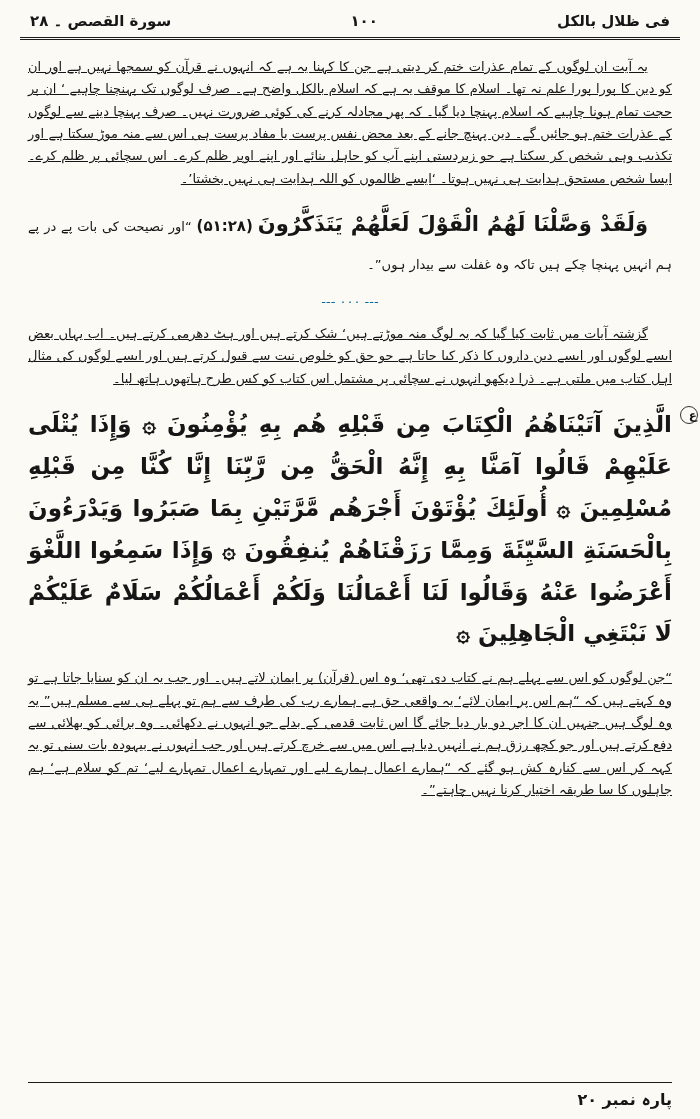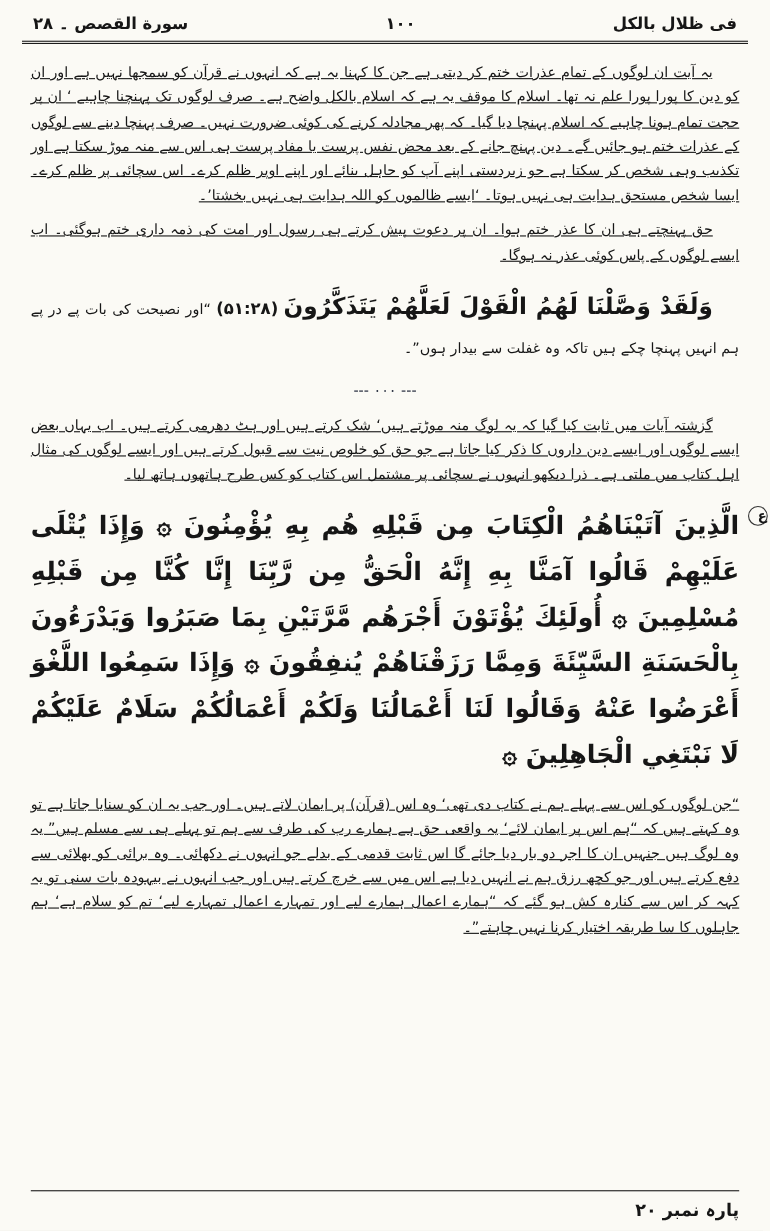--- a/index.html
+++ b/index.html
@@ -38,21 +38,21 @@
     font-size:13px; line-height:2.35;
     text-align:justify; text-align-last:right;
     margin:10px 0 4px 0;
     text-indent:24px;
   }
   .inline-verse .arabic { font-size:21px; font-weight:bold; }
   .inline-verse .ref    { font-size:15px; font-weight:bold; }
   
   .separator {
     text-align:center; font-size:13px; letter-spacing:3px;
-    margin:14px 0 14px 0; color:#0f172a;
+    margin:14px 0 14px 0; color:#0369a1;
   }
   
   .quran-block {
     position:relative;
     font-size:23px; font-weight:bold; line-height:1.82;
     text-align:justify; text-align-last:right;
     margin:14px 0 12px 0;
   }
   .margin-marker {
     position:absolute; right:-26px; top:2px;
@@ -78,21 +78,20 @@
     <span>فی ظلال بالکل</span>
     <span>۱۰۰</span>
     <span>سورة القصص ۔ ۲۸</span>
   </header>
   <div class="header-rule"></div>
 
   <main>
 
     <p class="para indent">یہ آیت ان لوگوں کے تمام عذرات ختم کر دیتی ہے جن کا کہنا یہ ہے کہ انہوں نے قرآن کو سمجھا نہیں ہے اور ان کو دین کا پورا پورا علم نہ تھا۔ اسلام کا موقف یہ ہے کہ اسلام بالکل واضح ہے۔ صرف لوگوں تک پہنچنا چاہیے ‘ ان پر حجت تمام ہونا چاہیے کہ اسلام پہنچا دیا گیا۔ کہ پھر مجادلہ کرنے کی کوئی ضرورت نہیں۔ صرف پہنچا دینے سے لوگوں کے عذرات ختم ہو جائیں گے۔ دین پہنچ جانے کے بعد محض نفس پرست یا مفاد پرست ہی اس سے منہ موڑ سکتا ہے اور تکذیب وہی شخص کر سکتا ہے جو زبردستی اپنے آپ کو جاہل بنائے اور اپنے اوپر ظلم کرے۔ اس سچائی پر ظلم کرے۔ ایسا شخص مستحق ہدایت ہی نہیں ہوتا۔ ‘ایسے ظالموں کو اللہ ہدایت ہی نہیں بخشتا’۔</p>
 
-    <p class="para indent">حق پہنچتے ہی ان کا عذر ختم ہوا۔ ان پر دعوت پیش کرتے ہی رسول اور امت کی ذمہ داری ختم ہوگئی۔ اب ایسے لوگوں کے پاس کوئی عذر نہ ہوگا۔</p>
 
     <p class="inline-verse">
       <span class="arabic">وَلَقَدْ وَصَّلْنَا لَهُمُ الْقَوْلَ لَعَلَّهُمْ يَتَذَكَّرُونَ</span>
       <span class="ref">(۵۱:۲۸)</span>
       <span>“اور نصیحت کی بات پے در پے ہم انہیں پہنچا چکے ہیں تاکہ وہ غفلت سے بیدار ہوں”۔</span>
     </p>
 
     <div class="separator">--- ۰۰۰ ---</div>
 
     <p class="para indent">گزشتہ آیات میں ثابت کیا گیا کہ یہ لوگ منہ موڑتے ہیں‘ شک کرتے ہیں اور ہٹ دھرمی کرتے ہیں۔ اب یہاں بعض ایسے لوگوں اور ایسے دین داروں کا ذکر کیا جاتا ہے جو حق کو خلوص نیت سے قبول کرتے ہیں اور ایسے لوگوں کی مثال اہل کتاب میں ملتی ہے۔ ذرا دیکھو انہوں نے سچائی پر مشتمل اس کتاب کو کس طرح ہاتھوں ہاتھ لیا۔</p>

